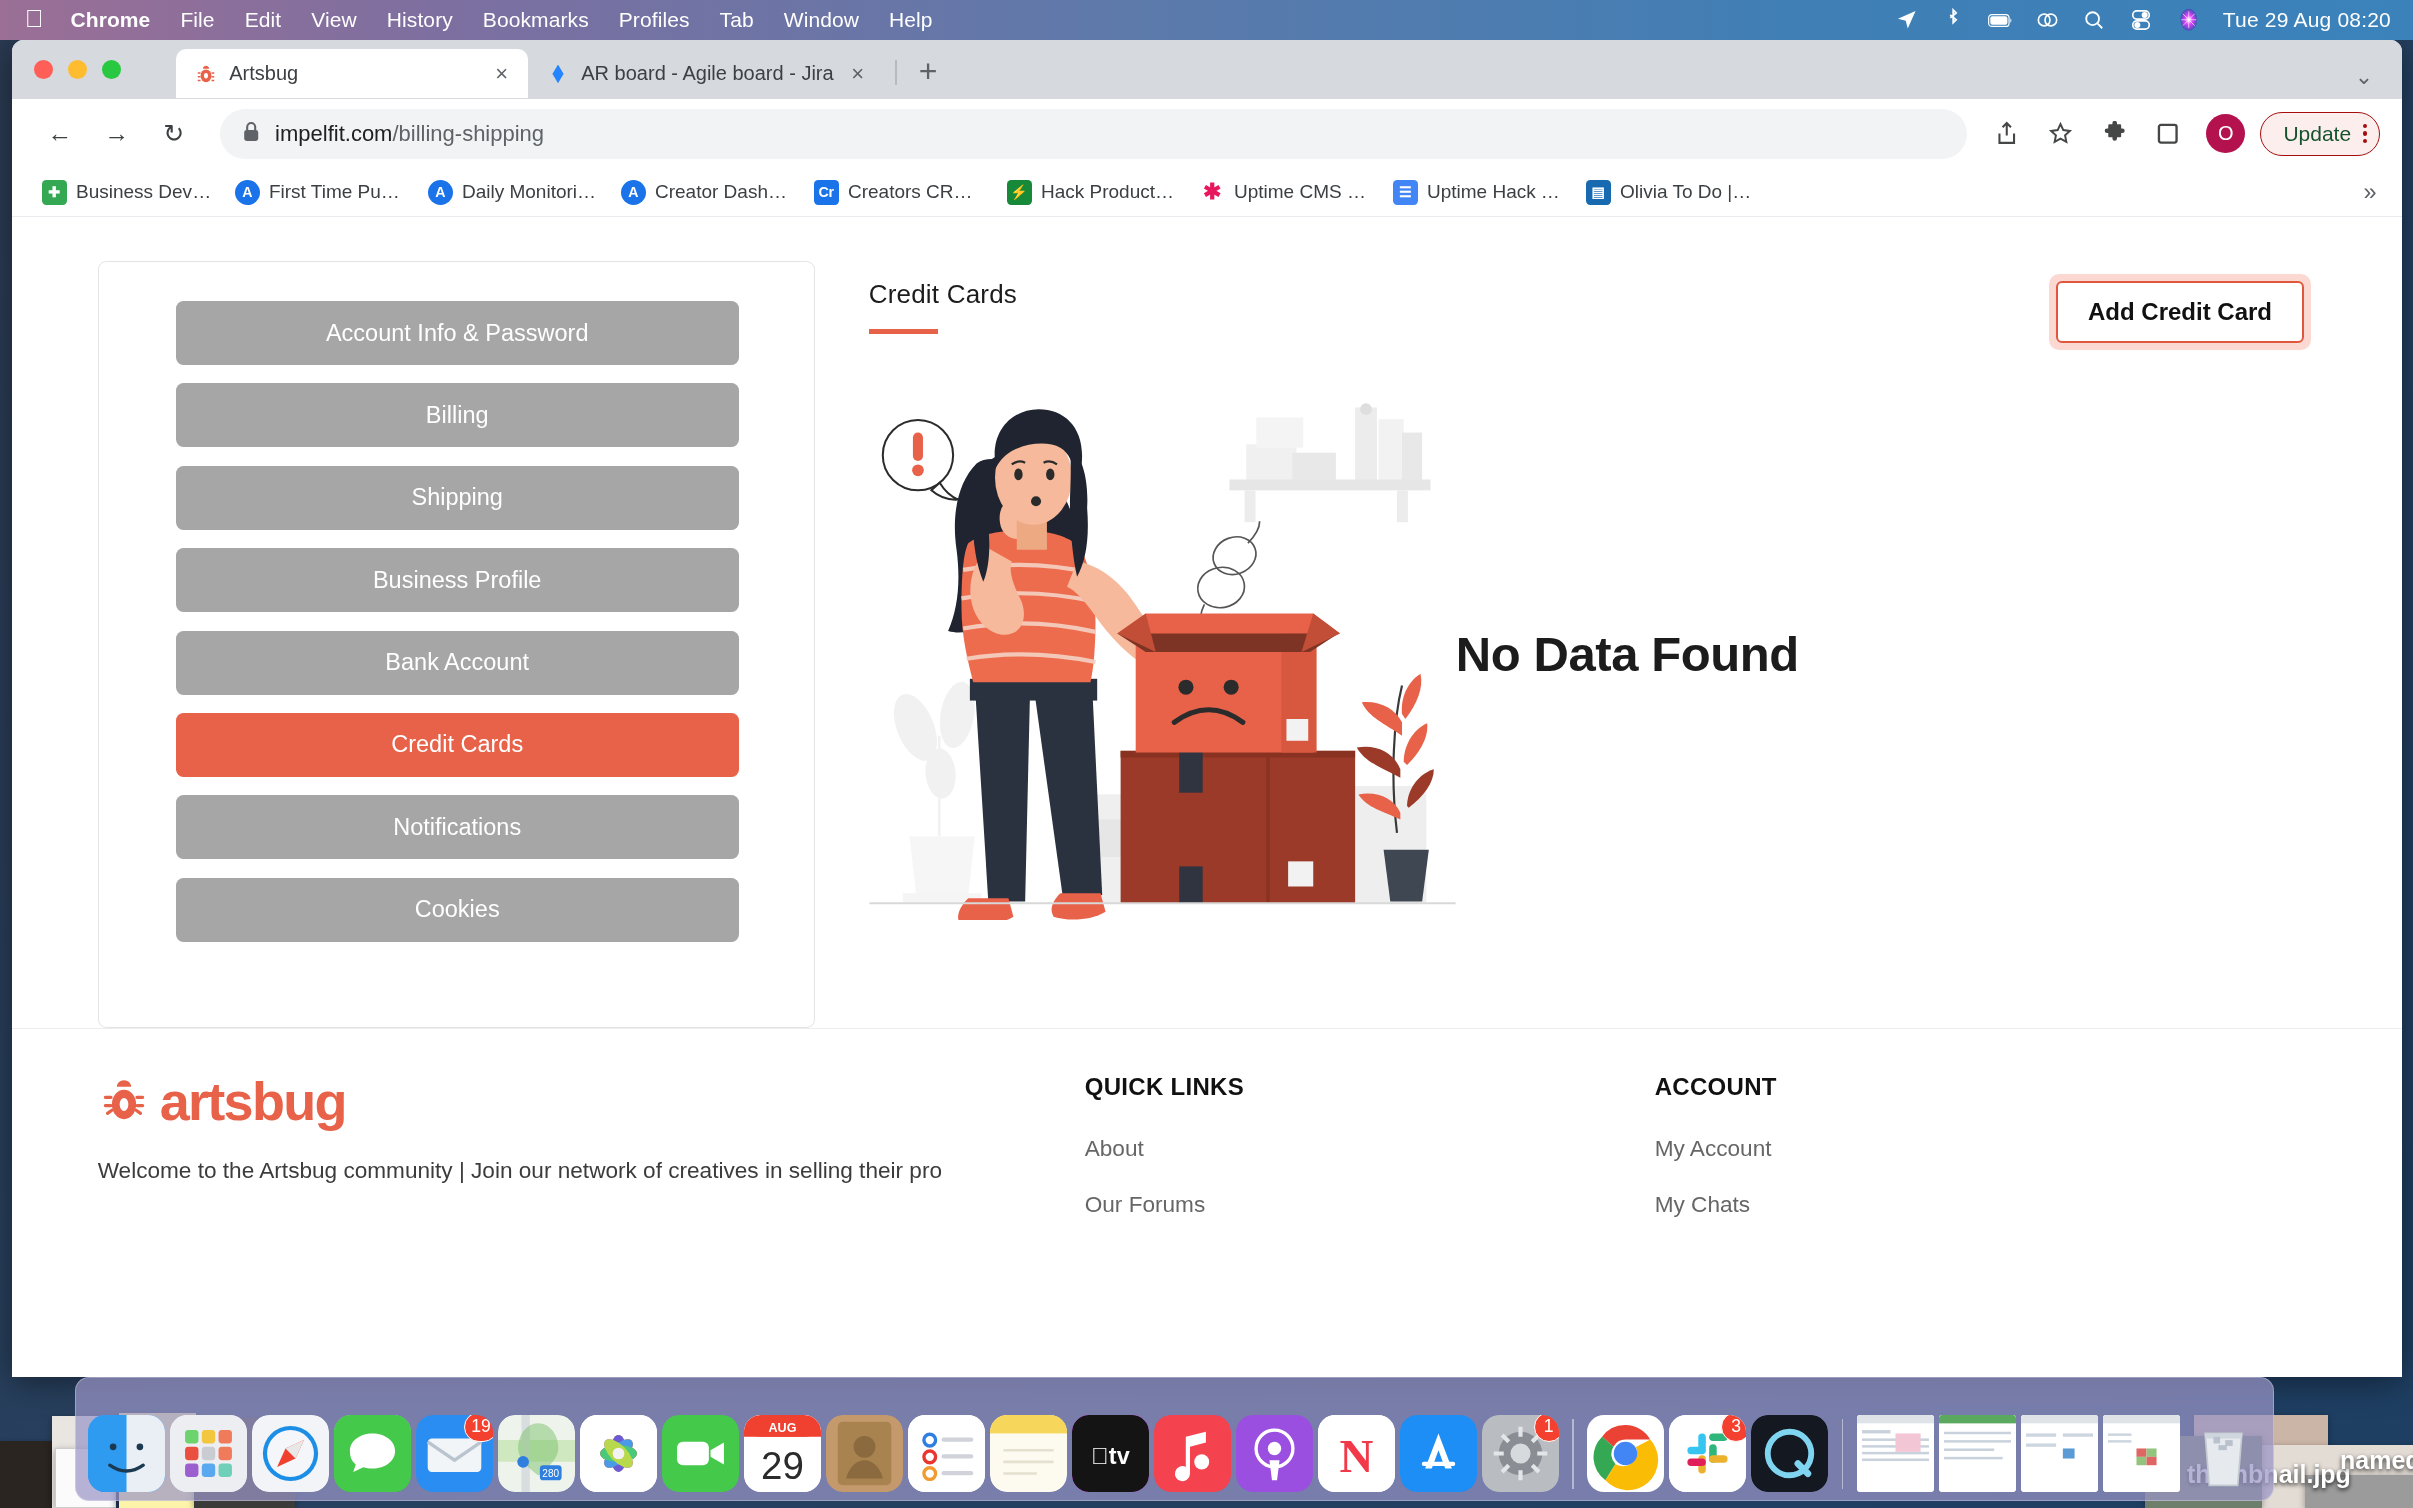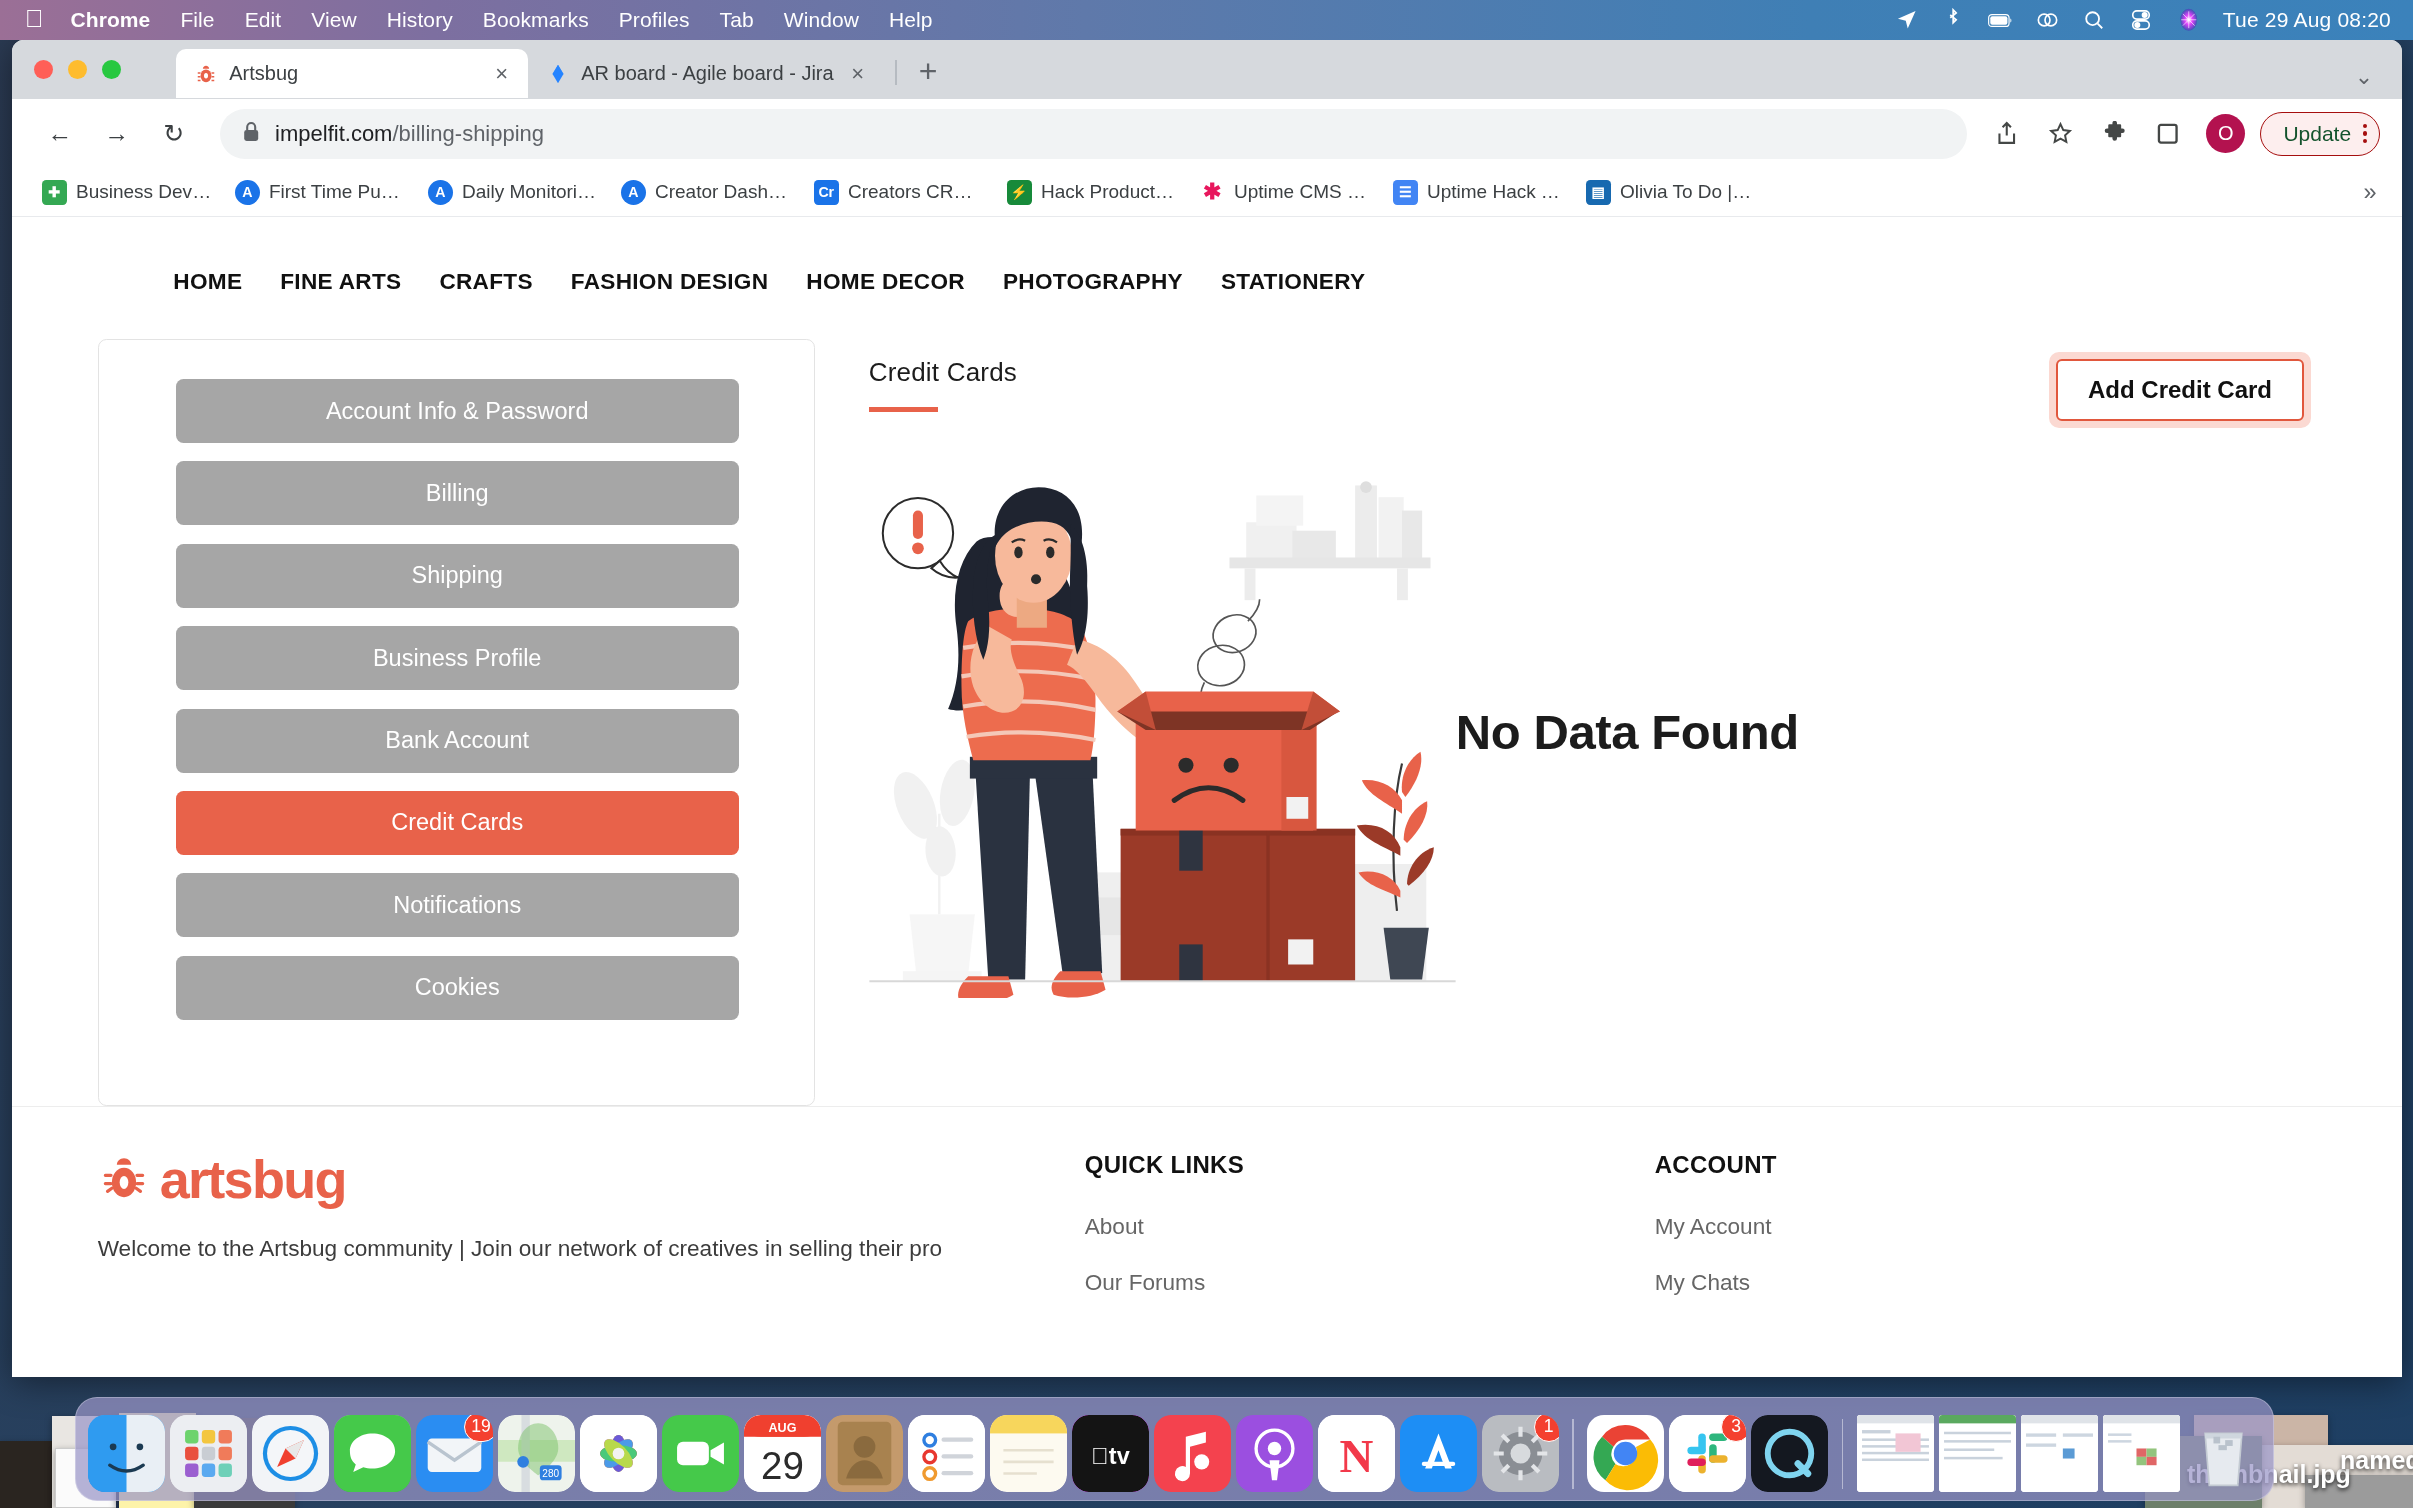--- a/index.html
+++ b/index.html
@@ -124,22 +124,22 @@
   .f-brand { width: 1073px; padding-left: 86px; }
   .f-logo-row { display: flex; align-items: center; gap: 10px; }
   .f-logo-text { font-size: 54px; font-weight: bold; color: #e8624a; letter-spacing: -1.7px; line-height: 1; }
   .f-blurb { font-size: 22.6px; color: #3c3c3c; margin-top: 30px; white-space: nowrap; }
   .f-col { width: 570px; }
   .f-col h4 { font-size: 24px; font-weight: bold; color: #111; letter-spacing: 0.3px; margin-bottom: 35px; }
   .f-col a { display: block; font-size: 22.6px; color: #666; text-decoration: none; margin-bottom: 30px; }
 
   
   .dock {
-    position: absolute; left: 75px; bottom: 6.7px; height: 104px;
-    background: rgba(154,150,200,.72); border-radius: 22px;
+    position: absolute; left: 75px; bottom: 6.7px; height: 124px;
+    background: rgba(154,150,200,.72); border-radius: 14px;
     display: flex; align-items: flex-end; padding: 6.7px 11.7px 8.4px 11.7px; gap: 5px;
     border: 0.8px solid rgba(255,255,255,.28); z-index: 60;
   }
   .dock-ico { position: relative; width: 77px; height: 77px; border-radius: 17px; display: flex; align-items: center; justify-content: center; font-size: 34px; overflow: hidden; }
   .dock-sep { width: 1.7px; height: 70px; background: rgba(255,255,255,.45); margin: 0 8.4px 3.4px 8.4px; }
   .badge {
     position: absolute; top: -3.4px; right: -5px; min-width: 30px; height: 30px; padding: 0 5.9px;
     border-radius: 15px; background: #f4402f; color: #fff; font-size: 17.6px;
     display: flex; align-items: center; justify-content: center; border: 1.7px solid #fff;
   }
@@ -355,29 +355,20 @@
         </div>
       <div class="bm">
           <span class="bm-ico" style="background:#1769b0">▤</span>
           <span class="bm-label">Olivia To Do | Trello</span>
         </div>
       <span class="bm-more">»</span>
     </div>
 
     <div class="page">
 
-      <nav class="sitenav">
-        <a href="#">HOME</a>
-        <a href="#">FINE ARTS</a>
-        <a href="#">CRAFTS</a>
-        <a href="#">FASHION DESIGN</a>
-        <a href="#">HOME DECOR</a>
-        <a href="#">PHOTOGRAPHY</a>
-        <a href="#">STATIONERY</a>
-      </nav>
 
       <div class="content">
 
         <div class="side-card">
           <button class="side-btn">Account Info &amp; Password</button>
           <button class="side-btn">Billing</button>
           <button class="side-btn">Shipping</button>
           <button class="side-btn">Business Profile</button>
           <button class="side-btn">Bank Account</button>
           <button class="side-btn active">Credit Cards</button>

